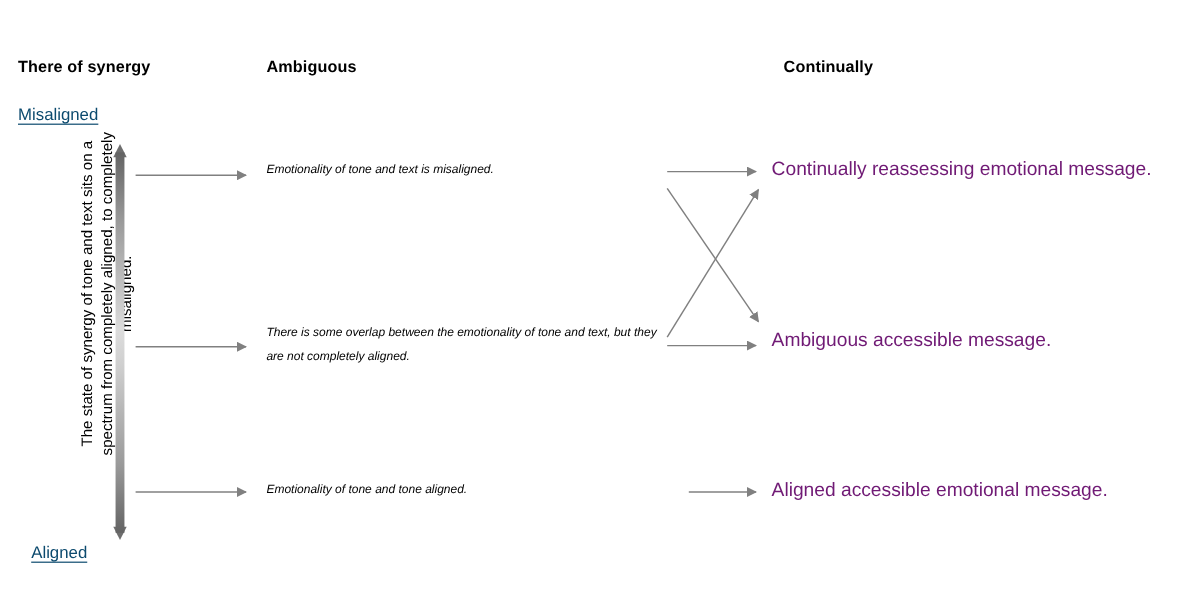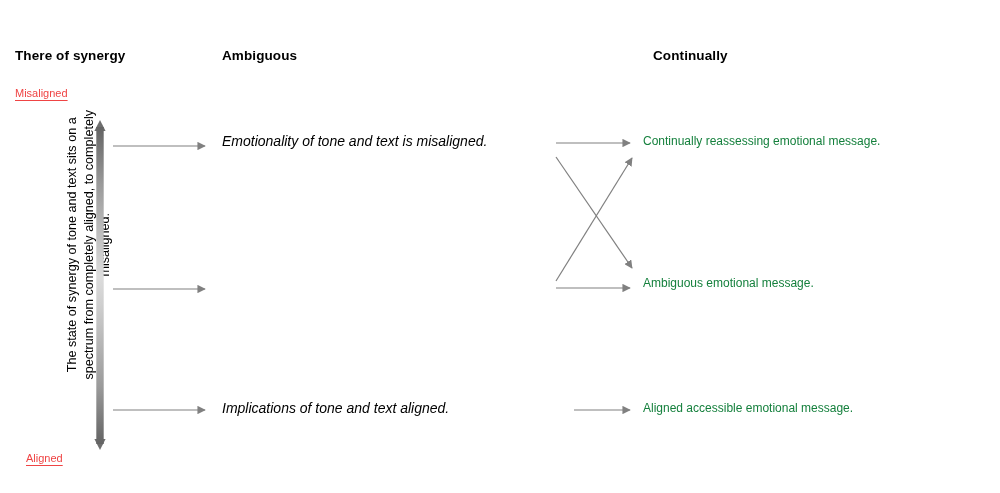--- a/index.html
+++ b/index.html
@@ -30,23 +30,23 @@
     white-space: nowrap;
     letter-spacing: 0.1px;
   }
   #hdr-state      { left: 15px;  top: 48px; }
   #hdr-perception { left: 222px; top: 48px; }
   #hdr-implications { left: 653px; top: 48px; }
 
   
   .pole-label {
     position: absolute;
-    font-size: 11px;
+    font-size: 14px;
     font-weight: normal;
-    color: #ef4444;
+    color: #0c4a6e;
     text-decoration: underline;
     text-underline-offset: 2.5px;
     white-space: nowrap;
   }
   #label-misaligned { left: 15px; top: 87px; }
   #label-aligned    { left: 26px; top: 452px; }
 
   
   #spectrum-text {
     position: absolute;
@@ -66,37 +66,37 @@
     position: absolute;
     left: 0; top: 0;
     width: 1000px;
     height: 493px;
     pointer-events: none;
   }
 
   
   .perception-text {
     position: absolute;
-    font-size: 14px;
+    font-size: 10px;
     font-style: italic;
     line-height: 19.5px;
     color: #000;
     left: 222px;
     width: 330px;
   }
   #perception-1 { top: 132px; }
   #perception-2 { top: 268px; }
   #perception-3 { top: 399px; }
 
   
   .implication-text {
     position: absolute;
-    font-size: 12px;
+    font-size: 16px;
     line-height: 19.5px;
-    color: #15803d;
+    color: #701a75;
     left: 643px;
     width: 350px;
   }
   #implication-1 { top: 132px; }
   #implication-2 { top: 274px; }
   #implication-3 { top: 399px; }
 </style>
 </head>
 <body>
 
@@ -144,19 +144,20 @@
     <line x1="556" y1="157" x2="632" y2="268" stroke="#808080" stroke-width="1.2" marker-end="url(#arrowHead)"></line>
 
     <line x1="556" y1="281" x2="632" y2="158" stroke="#808080" stroke-width="1.2" marker-end="url(#arrowHead)"></line>
 
     <line x1="556" y1="288" x2="630" y2="288" stroke="#808080" stroke-width="1.2" marker-end="url(#arrowHead)"></line>
 
     <line x1="574" y1="410" x2="630" y2="410" stroke="#808080" stroke-width="1.2" marker-end="url(#arrowHead)"></line>
   </svg>
 
   <div class="perception-text" id="perception-1">Emotionality of tone and text is misaligned.</div>
-  <div class="perception-text" id="perception-3">Implications of tone and text aligned.</div>
+  <div class="perception-text" id="perception-2">There is some overlap between the emotionality of tone and text, but they are not completely aligned.</div>
+  <div class="perception-text" id="perception-3">Emotionality of tone and tone aligned.</div>
 
   <div class="implication-text" id="implication-1">Continually reassessing emotional message.</div>
-  <div class="implication-text" id="implication-2">Ambiguous emotional message.</div>
+  <div class="implication-text" id="implication-2">Ambiguous accessible message.</div>
   <div class="implication-text" id="implication-3">Aligned accessible emotional message.</div>
 
 </div>
 
 </body></html>

